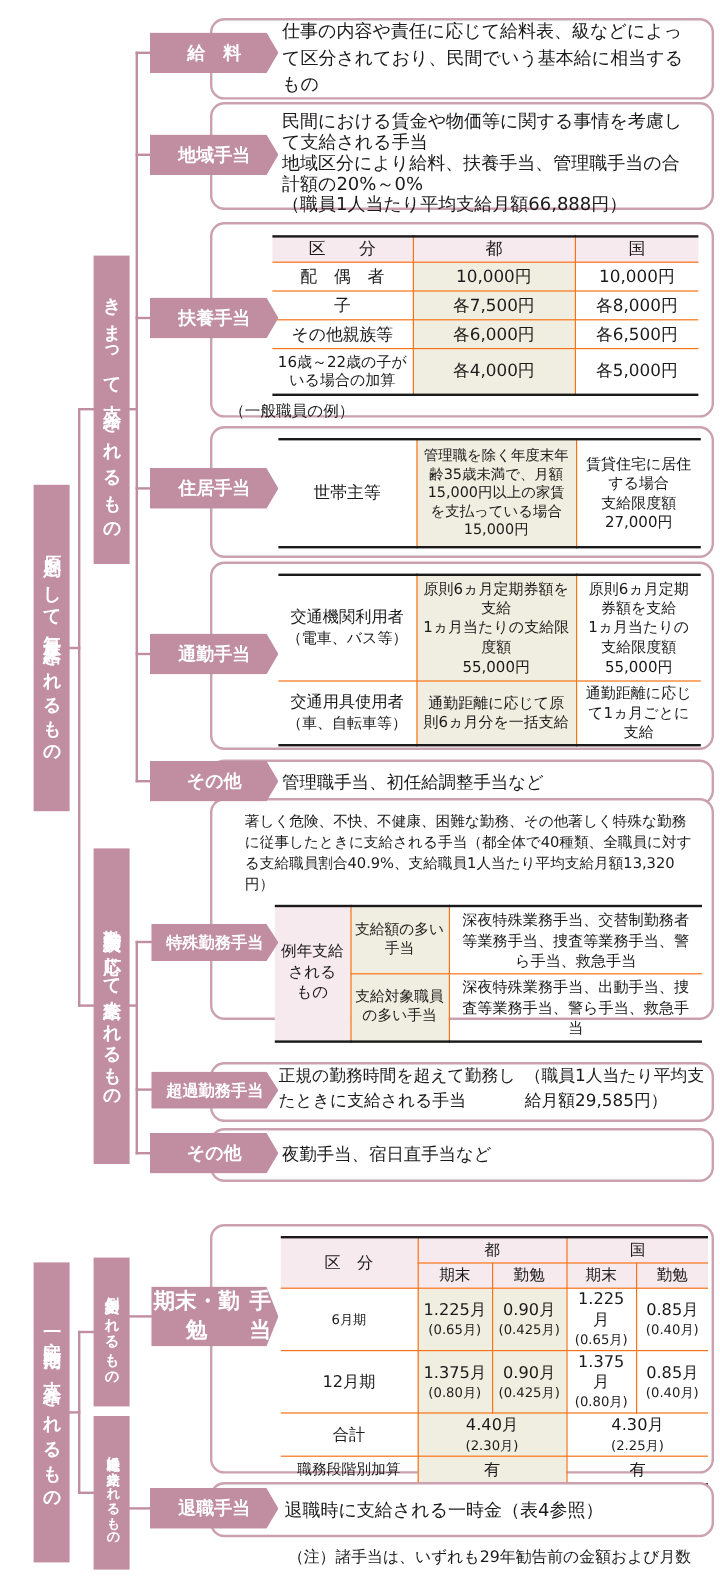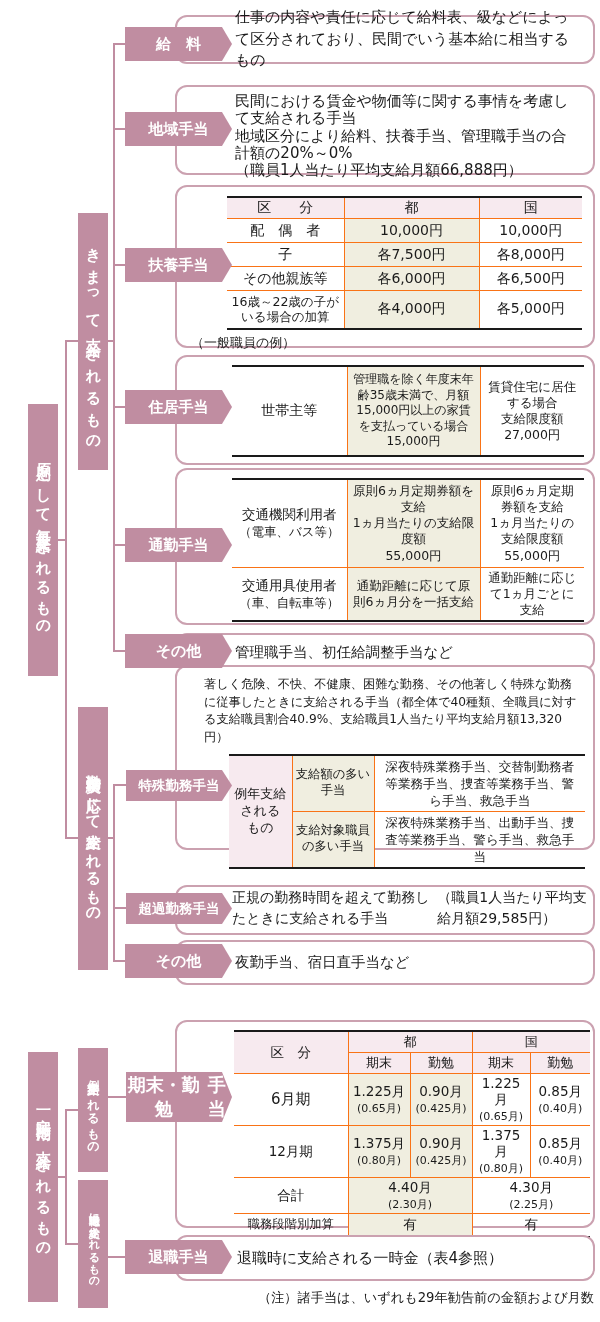--- a/index.html
+++ b/index.html
@@ -79,21 +79,21 @@
   <div class="plabel" style="left:125px;top:634px;width:107px;height:34px;font-size:15px">その他</div>
   <div class="plabel" style="left:126px;top:770px;width:106px;height:31px;font-size:13.5px">特殊勤務手当</div>
   <div class="plabel" style="left:126px;top:893px;width:106px;height:31px;font-size:13.5px">超過勤務手当</div>
   <div class="plabel" style="left:125px;top:944px;width:107px;height:34px;font-size:15px">その他</div>
   <div class="plabel" style="left:126px;top:1072px;width:106px;height:50px;font-size:18px;flex-direction:row;line-height:1.35">
     <span>期末・勤勉</span>
     <span>手当</span>
   </div>
   <div class="plabel" style="left:125px;top:1240px;width:107px;height:34px;font-size:15px">退職手当</div>
 
-  <div class="descbox" style="top:15px;height:49px">
+  <div class="descbox" style="top:15px;height:68px">
     <div class="flexc" style="padding:4px 12px 4px 58px;font-size:15px;line-height:1.45">仕事の内容や責任に応じて給料表、級などによって区分されており、民間でいう基本給に相当するもの</div>
   </div>
 
   <div class="descbox" style="top:85px;height:90px">
     <div style="padding:6px 12px 0 58px;font-size:15px;line-height:1.15">
       <div>民間における賃金や物価等に関する事情を考慮して支給される手当</div>
       <div>地域区分により給料、扶養手当、管理職手当の合計額の20%～0%</div>
       <div>（職員1人当たり平均支給月額66,888円）</div>
     </div>
   </div>
@@ -248,21 +248,21 @@
         <td class="hd" colspan="2" style="font-size:13px">都</td>
         <td class="hd" colspan="2" style="font-size:13px">国</td>
       </tr>
       <tr style="height:19px">
         <td class="hd" style="font-size:13px">期末</td>
         <td class="hd" style="font-size:13px">勤勉</td>
         <td class="hd" style="font-size:13px">期末</td>
         <td class="hd" style="font-size:13px">勤勉</td>
       </tr>
       <tr style="height:38px">
-        <td style="font-size:15px">6月期</td>
+        <td style="font-size:11px">6月期</td>
         <td class="cr" style="font-size:13.5px">
               <div>1.225月</div>
               <div class="small">(0.65月)</div>
             </td>
         <td class="cr" style="font-size:13.5px">
               <div>0.90月</div>
               <div class="small">(0.425月)</div>
             </td>
         <td style="font-size:13.5px">
               <div>1.225月</div>
@@ -310,15 +310,15 @@
       </tr>
     </tbody>
       </table>
     <div class="tnote" style="margin:5px 0 0 22px;font-size:12.3px">（一般職員の例。( )内は、再任用職員に係る支給割合）</div>
   </div>
 
   <div class="descbox" style="top:1235px;height:46px">
     <div class="flexc" style="padding-left:60px;font-size:15px">退職時に支給される一時金（表4参照）</div>
   </div>
 
-  <div style="position:absolute;top:1289px;right:6px;font-size:13.2px;color:#1a1a1a">（注）諸手当は、いずれも29年勧告前の金額および月数</div>
+  <div style="position:absolute;top:1289px;right:24px;font-size:13.2px;color:#1a1a1a">（注）諸手当は、いずれも29年勧告前の金額および月数</div>
 
 </div>
 
 </body></html>

